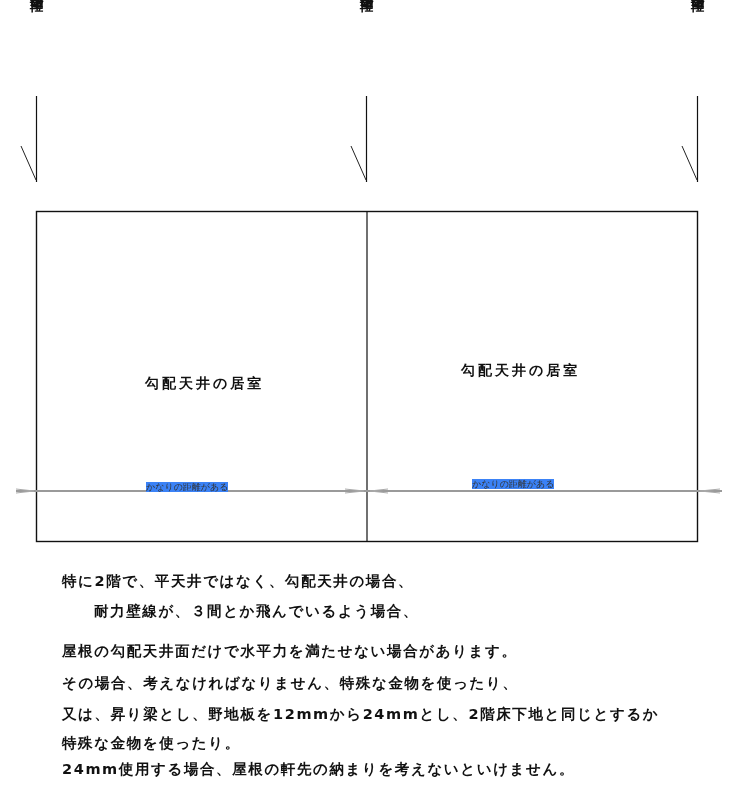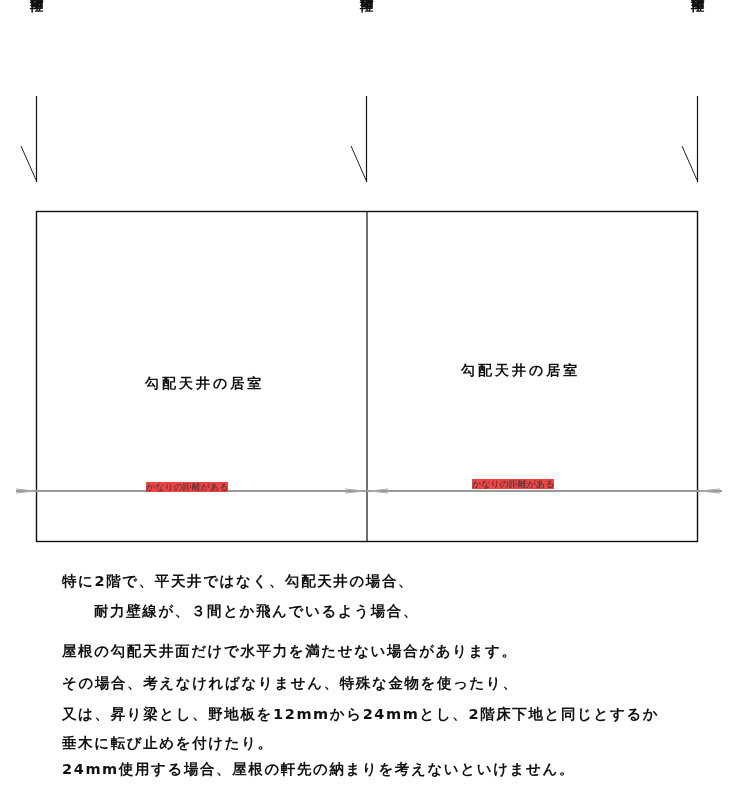--- a/index.html
+++ b/index.html
@@ -3,21 +3,21 @@
   <meta charset="utf-8">
   <style>
     html, body { margin: 0; padding: 0; background: #ffffff; }
     body { width: 740px; height: 792px; position: relative; overflow: hidden;
            font-family: "DejaVu Sans", sans-serif; color: #111; }
     .wall-label { position: absolute; writing-mode: vertical-rl; transform: rotate(180deg);
                   font-size: 14px; line-height: 16px; letter-spacing: 2px; color: #111;
                   font-weight: bold; }
     .room-title { position: absolute; font-size: 14px; letter-spacing: 3px; color: #111; font-weight: bold; }
     .note-small { position: absolute; font-size: 9px; color: #333; letter-spacing: 0px; white-space: nowrap;
-                  background: #ef4444; line-height: 10px; }
+                  background: #3b82f6; line-height: 10px; }
     .desc { position: absolute; left: 62px; font-size: 14.5px; letter-spacing: 1.6px; color: #111;
             white-space: nowrap; font-weight: bold; }
     svg { position: absolute; left: 0; top: 0; }
   </style>
 </head>
 <body>
 
 <svg width="740" height="792">
 
   <line x1="36.5" y1="96" x2="36.5" y2="182" stroke="#111" stroke-width="1.2"></line>
@@ -53,15 +53,15 @@
   <div class="room-title" style="left:461px; top:362px;">勾配天井の居室</div>
   <div class="note-small" style="left:472px; top:479px;">かなりの距離がある</div>
 </div>
 
 <div>
   <div class="desc" style="top:572px;">特に2階で、平天井ではなく、勾配天井の場合、</div>
   <div class="desc" style="top:602px;margin-left:32px;">耐力壁線が、３間とか飛んでいるよう場合、</div>
   <div class="desc" style="top:642px;">屋根の勾配天井面だけで水平力を満たせない場合があります。</div>
   <div class="desc" style="top:674px;">その場合、考えなければなりません、特殊な金物を使ったり、</div>
   <div class="desc" style="top:705px;">又は、昇り梁とし、野地板を12mmから24mmとし、2階床下地と同じとするか</div>
-  <div class="desc" style="top:734px;">垂木に転び止めを付けたり。</div>
+  <div class="desc" style="top:734px;">特殊な金物を使ったり。</div>
   <div class="desc" style="top:760px;">24mm使用する場合、屋根の軒先の納まりを考えないといけません。</div>
 </div>
 
 </body></html>

